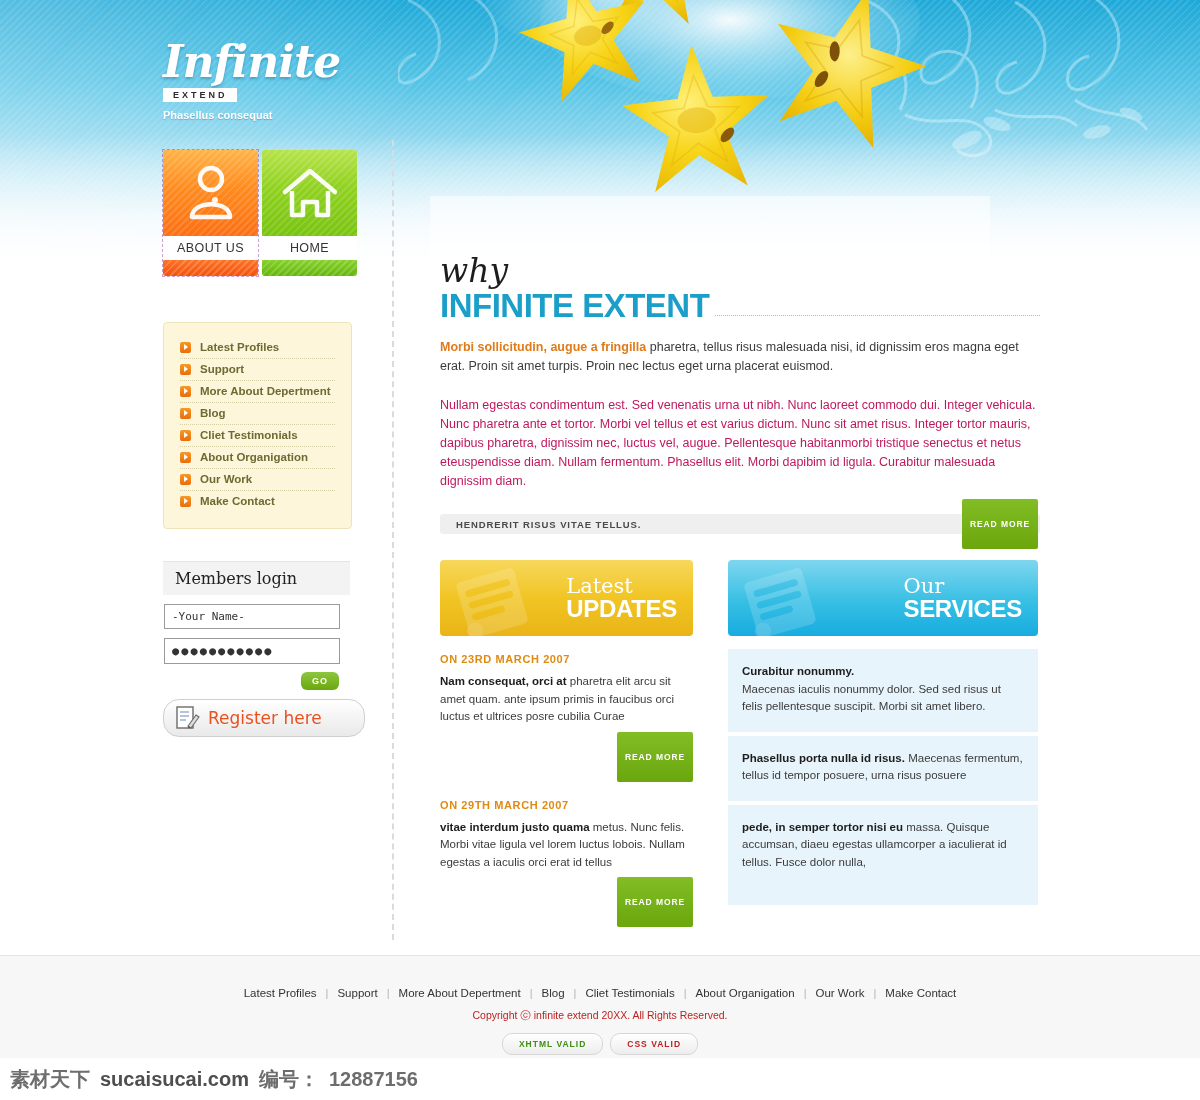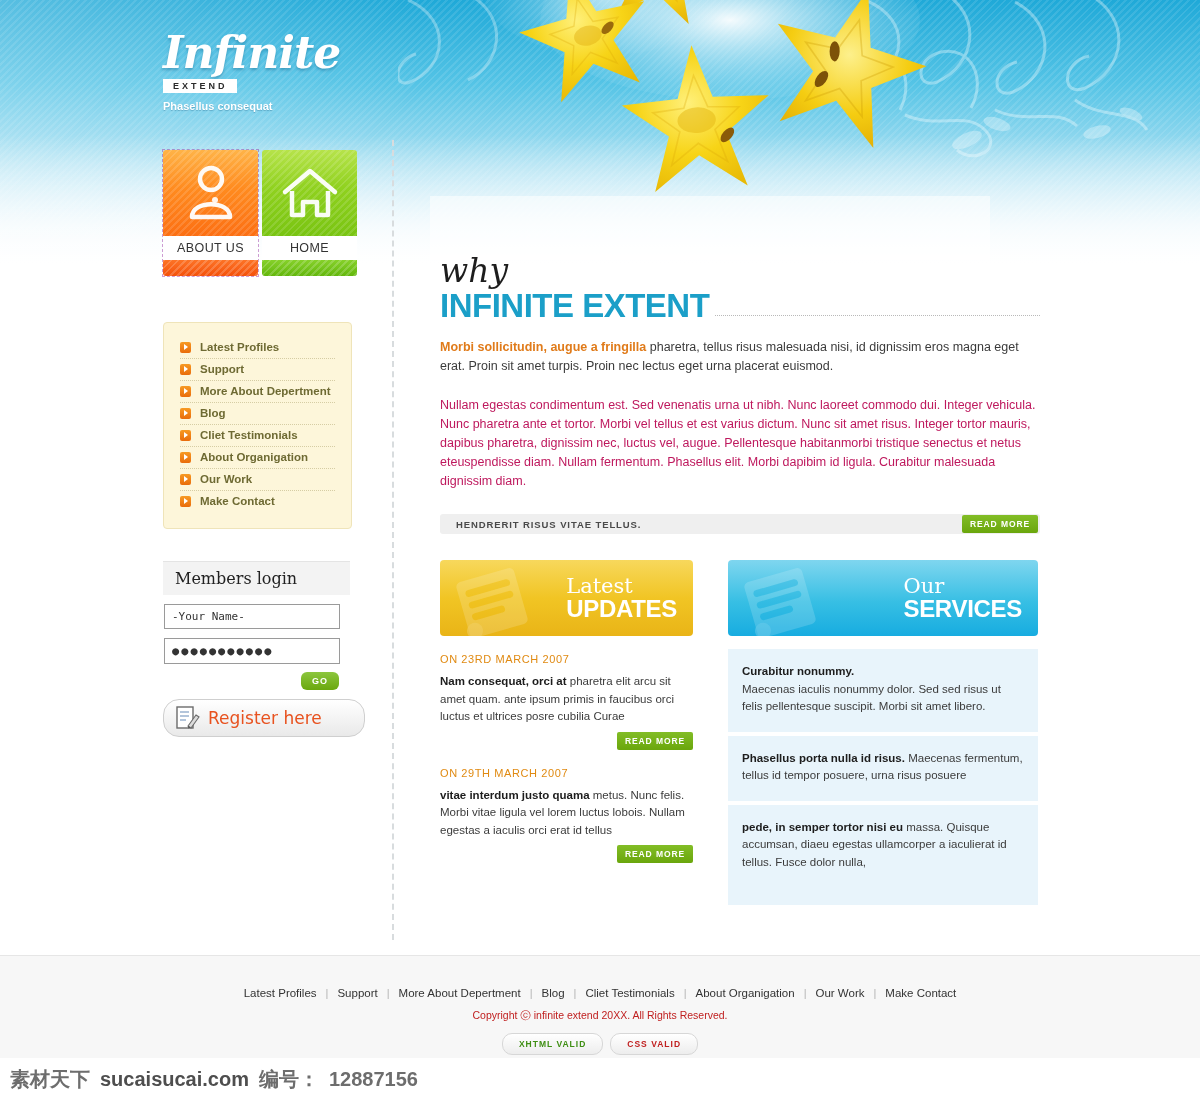--- a/index.html
+++ b/index.html
@@ -25,21 +25,21 @@
     background-image:repeating-linear-gradient(135deg, rgba(255,255,255,.10) 0 2px, rgba(255,255,255,0) 2px 5px);
   }
   .hero-left-fade {
     position:absolute; left:0; top:0; width:420px; height:300px;
     background:linear-gradient(90deg, rgba(255,255,255,.25), rgba(255,255,255,0));
   }
   .swirl { position:absolute; opacity:.45; }
   .fruit-wrap { position:absolute; left:430px; top:-40px; width:560px; height:300px; }
 
   
-  .logo-block { position:absolute; left:163px; top:31px; width:280px; }
+  .logo-block { position:absolute; left:163px; top:40px; width:280px; }
   .logo-word {
     font-family:"DejaVu Serif", serif;
     font-weight:bold; font-style:italic;
     font-size:44px; line-height:44px; color:#ffffff;
     letter-spacing:-1px;
     text-shadow:0 2px 3px rgba(0,80,120,.35);
   }
   .logo-badge {
     display:inline-block; margin-top:4px;
     background:#ffffff; color:#2b2b2b;
@@ -153,42 +153,42 @@
   
   .strip {
     margin-top:23px; height:20px; background:#efefef;
     display:flex; align-items:center; justify-content:space-between;
     padding:0 2px 0 16px; border-radius:3px;
   }
   .strip-text { font-size:9.5px; font-weight:bold; letter-spacing:.9px; color:#4a4a4a; }
   .readmore {
     background:linear-gradient(180deg,#82bd26,#6aa60c);
     color:#fff; font-size:8.5px; font-weight:bold; letter-spacing:.9px;
-    padding:4px 8px; border-radius:2px; border:none; cursor:pointer;
+    padding:20px 8px; border-radius:2px; border:none; cursor:pointer;
     white-space:nowrap;
   }
 
   
   .cols { display:flex; gap:35px; margin-top:26px; }
   .col-left { width:253px; }
   .col-right { width:310px; }
   .panel-head {
     height:76px; border-radius:4px; position:relative; overflow:hidden;
     display:flex; align-items:center; justify-content:flex-end;
     padding-right:16px;
   }
   .panel-head.gold { background:linear-gradient(180deg,#f7d85c 0%,#f1c524 50%,#e9b417 100%); }
   .panel-head.blue { background:linear-gradient(180deg,#7fd6ef 0%,#37bfe4 55%,#17ace0 100%); }
   .panel-icon { position:absolute; left:6px; top:8px; opacity:.55; }
   .panel-titles { text-align:left; color:#fff; position:relative; z-index:2; }
   .panel-t1 { font-family:"DejaVu Serif", serif; font-size:21px; line-height:20px; }
   .panel-t2 { font-size:24px; font-weight:bold; line-height:25px; letter-spacing:-.3px; }
 
   .post { margin-top:17px; }
-  .post-date { color:#e08a12; font-size:11px; font-weight:normal; letter-spacing:.6px; }
+  .post-date { color:#e08a12; font-size:11px; font-weight:bold; letter-spacing:.6px; }
   .post-body { margin-top:8px; font-size:11.5px; line-height:17.5px; color:#3b3b3b; }
   .post-body b { color:#1d1d1d; }
   .post-more { display:flex; justify-content:flex-end; margin-top:6px; }
 
   .svc { background:#e8f4fb; padding:14px 14px 16px 14px; margin-bottom:4px; }
   .svc:last-child { padding-bottom:34px; }
   .svc-text { font-size:11.5px; line-height:17.5px; color:#3b3b3b; }
   .svc-text b { color:#1d1d1d; }
 
   

